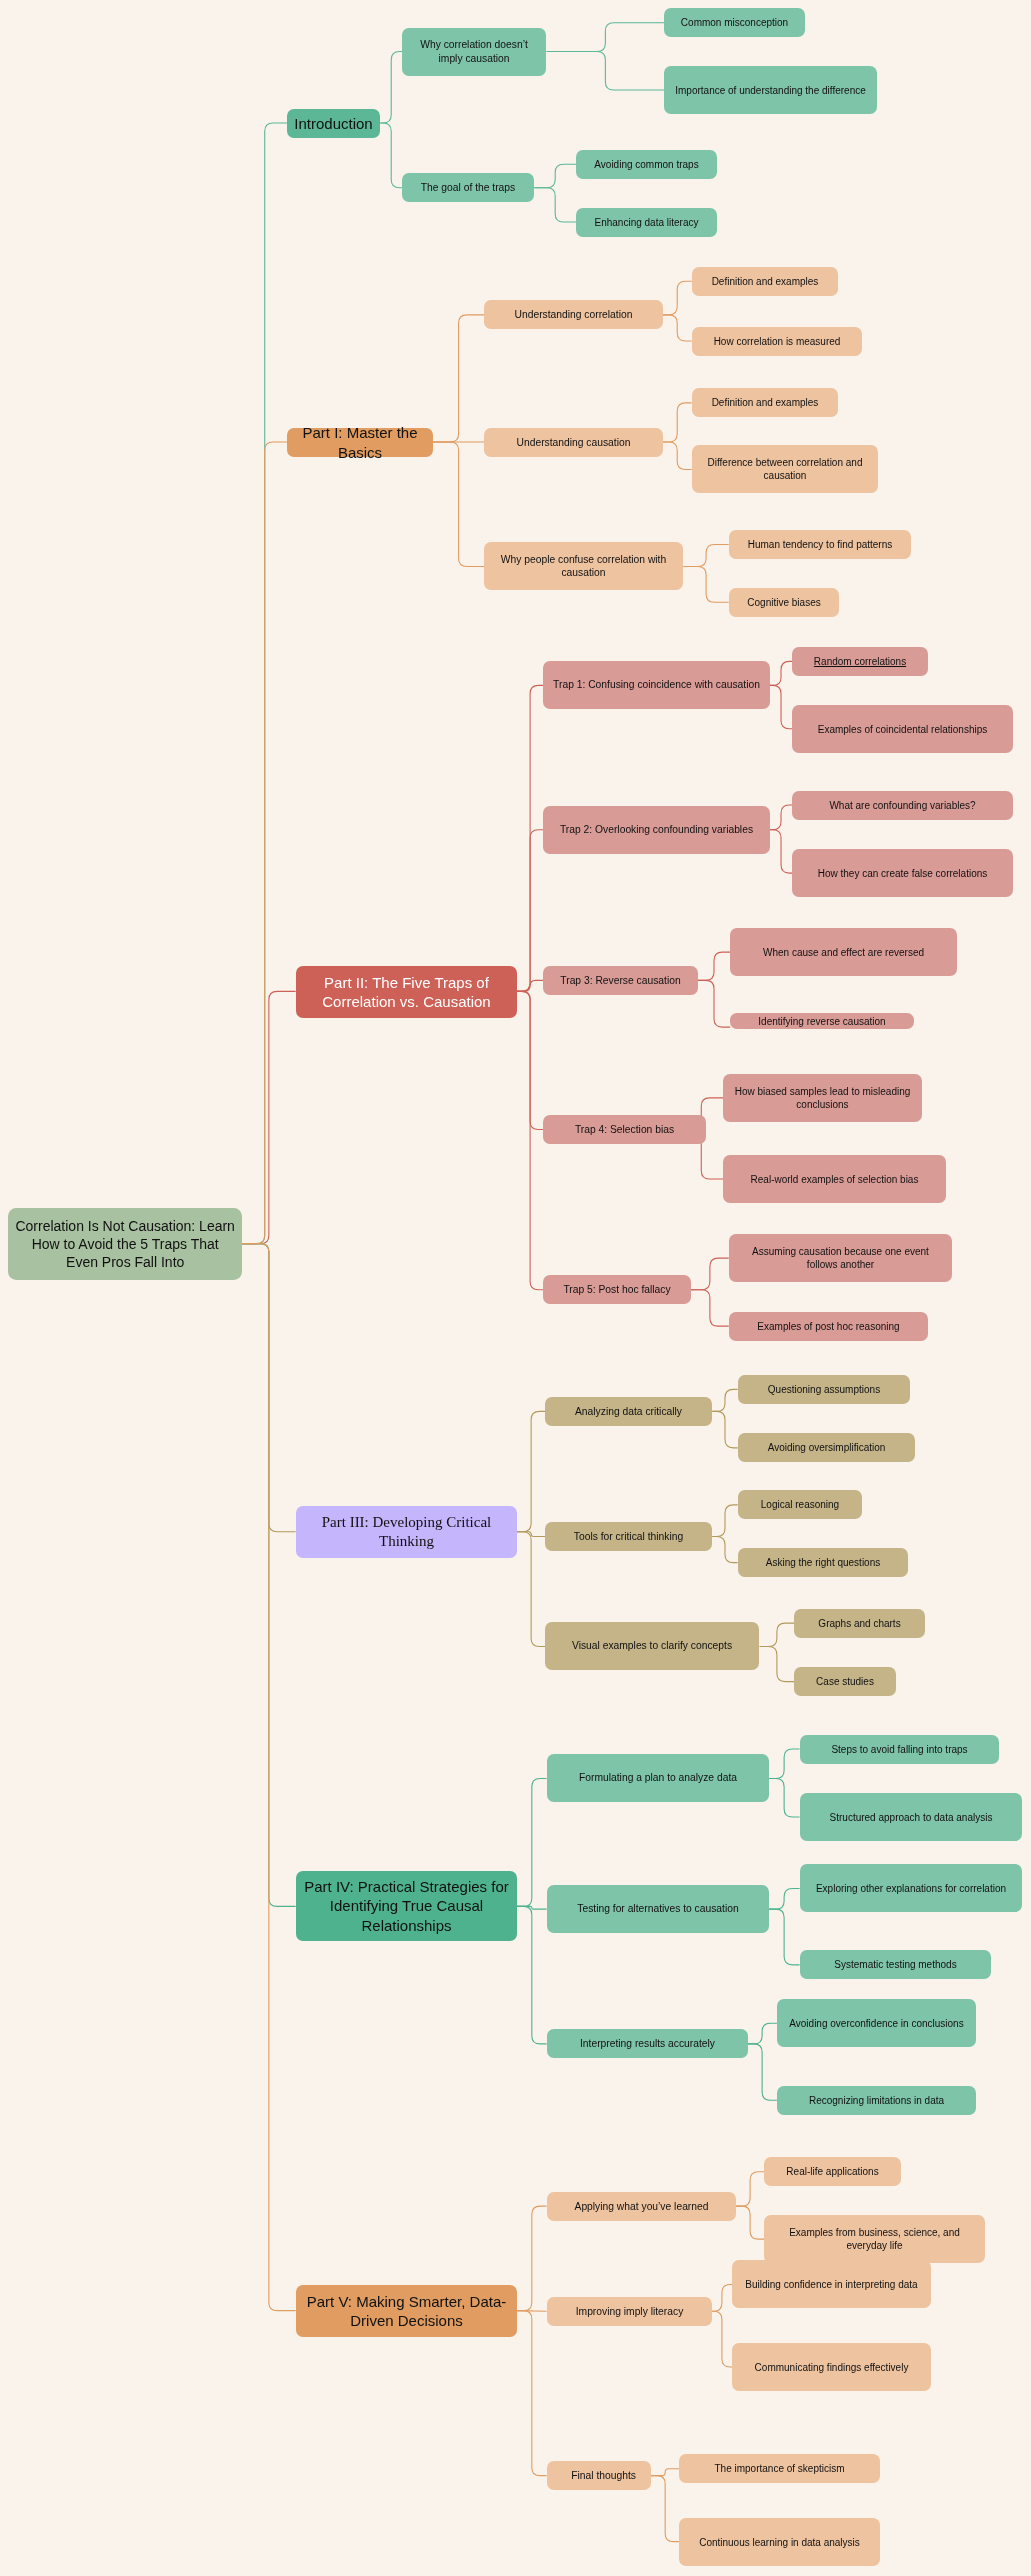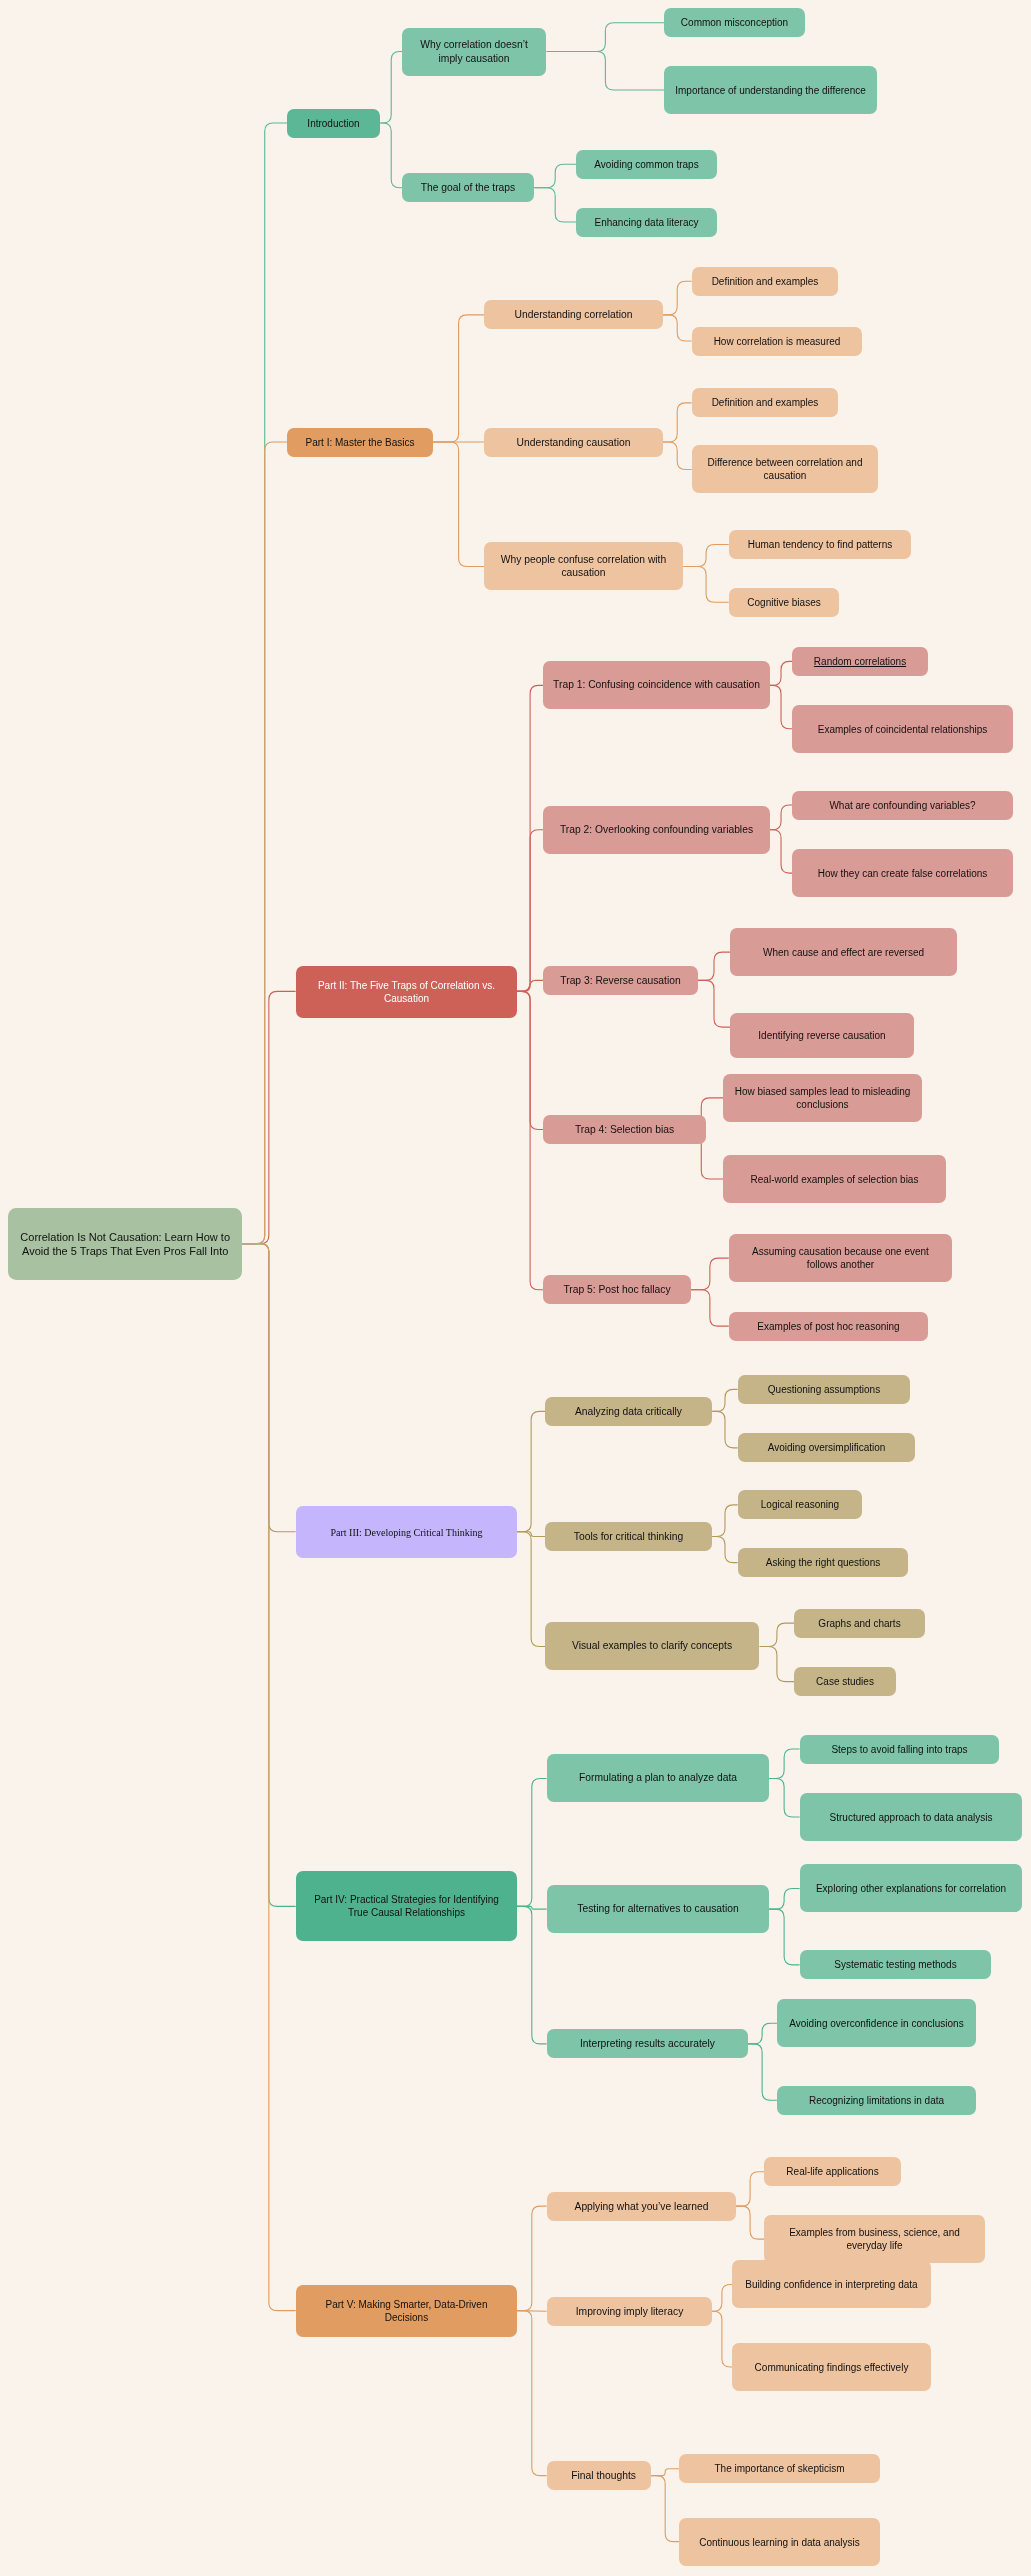--- a/index.html
+++ b/index.html
@@ -16,22 +16,22 @@
     position:absolute;
     box-sizing:border-box;
     border-radius:6.9px;
     display:flex;align-items:center;justify-content:center;
     text-align:center;
     line-height:1.30;
     padding:4.1px 6.9px;
     color:#111111;
     font-size:10.3px;
   }
-  .node.root{font-size:11px;border-radius:8.2px;}
-  .node.lvl1{font-size:10px;}
+  .node.root{font-size:14px;border-radius:8.2px;}
+  .node.lvl1{font-size:15px;}
   .node.lvl2{font-size:10.3px;}
   .node.lvl3{font-size:10px;}
   .white-text{color:#ffffff;}
 </style>
 </head>
 <body>
 
 <div id="canvas">
   <svg id="links" viewBox="0 0 1501 3747" xmlns="http://www.w3.org/2000/svg">
       <path d="M 352 1809 L 373 1809 Q 385 1809 385 1797 L 385 191 Q 385 179 397 179 L 418 179" fill="none" stroke="#5cb796" stroke-width="1.6"></path>
@@ -118,21 +118,21 @@
     <div class="node lvl3" style="left: 729px; top: 588px; width: 110px; height: 29px; background: rgb(238, 195, 160);">Cognitive biases</div>
     <div class="node lvl1 white-text" style="left: 296px; top: 966px; width: 221px; height: 52px; background: rgb(205, 97, 87);">Part II: The Five Traps of Correlation vs. Causation</div>
     <div class="node lvl2" style="left: 543px; top: 661px; width: 227px; height: 48px; background: rgb(217, 155, 150);">Trap 1: Confusing coincidence with causation</div>
     <div class="node lvl3" style="left: 792px; top: 647px; width: 136px; height: 29px; background: rgb(217, 155, 150); text-decoration: underline;">Random correlations</div>
     <div class="node lvl3" style="left: 792px; top: 705px; width: 221px; height: 48px; background: rgb(217, 155, 150);">Examples of coincidental relationships</div>
     <div class="node lvl2" style="left: 543px; top: 806px; width: 227px; height: 48px; background: rgb(217, 155, 150);">Trap 2: Overlooking confounding variables</div>
     <div class="node lvl3" style="left: 792px; top: 791px; width: 221px; height: 29px; background: rgb(217, 155, 150);">What are confounding variables?</div>
     <div class="node lvl3" style="left: 792px; top: 849px; width: 221px; height: 48px; background: rgb(217, 155, 150);">How they can create false correlations</div>
     <div class="node lvl2" style="left: 543px; top: 966px; width: 155px; height: 29px; background: rgb(217, 155, 150);">Trap 3: Reverse causation</div>
     <div class="node lvl3" style="left: 730px; top: 928px; width: 227px; height: 48px; background: rgb(217, 155, 150); text-align: center;">When cause and effect are reversed</div>
-    <div class="node lvl3" style="left: 730px; top: 1013px; width: 184px; height: 45px; background: rgb(217, 155, 150);">Identifying reverse causation</div>
+    <div class="node lvl3" style="left: 730px; top: 1013px; width: 184px; height: 16px; background: rgb(217, 155, 150);">Identifying reverse causation</div>
     <div class="node lvl2" style="left: 543px; top: 1115px; width: 163px; height: 29px; background: rgb(217, 155, 150);">Trap 4: Selection bias</div>
     <div class="node lvl3" style="left: 723px; top: 1074px; width: 199px; height: 48px; background: rgb(217, 155, 150);">How biased samples lead to misleading conclusions</div>
     <div class="node lvl3" style="left: 723px; top: 1155px; width: 223px; height: 48px; background: rgb(217, 155, 150);">Real-world examples of selection bias</div>
     <div class="node lvl2" style="left: 543px; top: 1275px; width: 148px; height: 29px; background: rgb(217, 155, 150);">Trap 5: Post hoc fallacy</div>
     <div class="node lvl3" style="left: 729px; top: 1234px; width: 223px; height: 48px; background: rgb(217, 155, 150);">Assuming causation because one event follows another</div>
     <div class="node lvl3" style="left: 729px; top: 1312px; width: 199px; height: 29px; background: rgb(217, 155, 150);">Examples of post hoc reasoning</div>
     <div class="node lvl1" style="left: 296px; top: 1506px; width: 221px; height: 52px; background: #c4b5fd; font-family: Liberation Serif, serif;">Part III: Developing Critical Thinking</div>
     <div class="node lvl2" style="left: 545px; top: 1397px; width: 167px; height: 29px; background: rgb(196, 180, 136);">Analyzing data critically</div>
     <div class="node lvl3" style="left: 738px; top: 1375px; width: 172px; height: 29px; background: rgb(196, 180, 136);">Questioning assumptions</div>
     <div class="node lvl3" style="left: 738px; top: 1433px; width: 177px; height: 29px; background: rgb(196, 180, 136);">Avoiding oversimplification</div>

